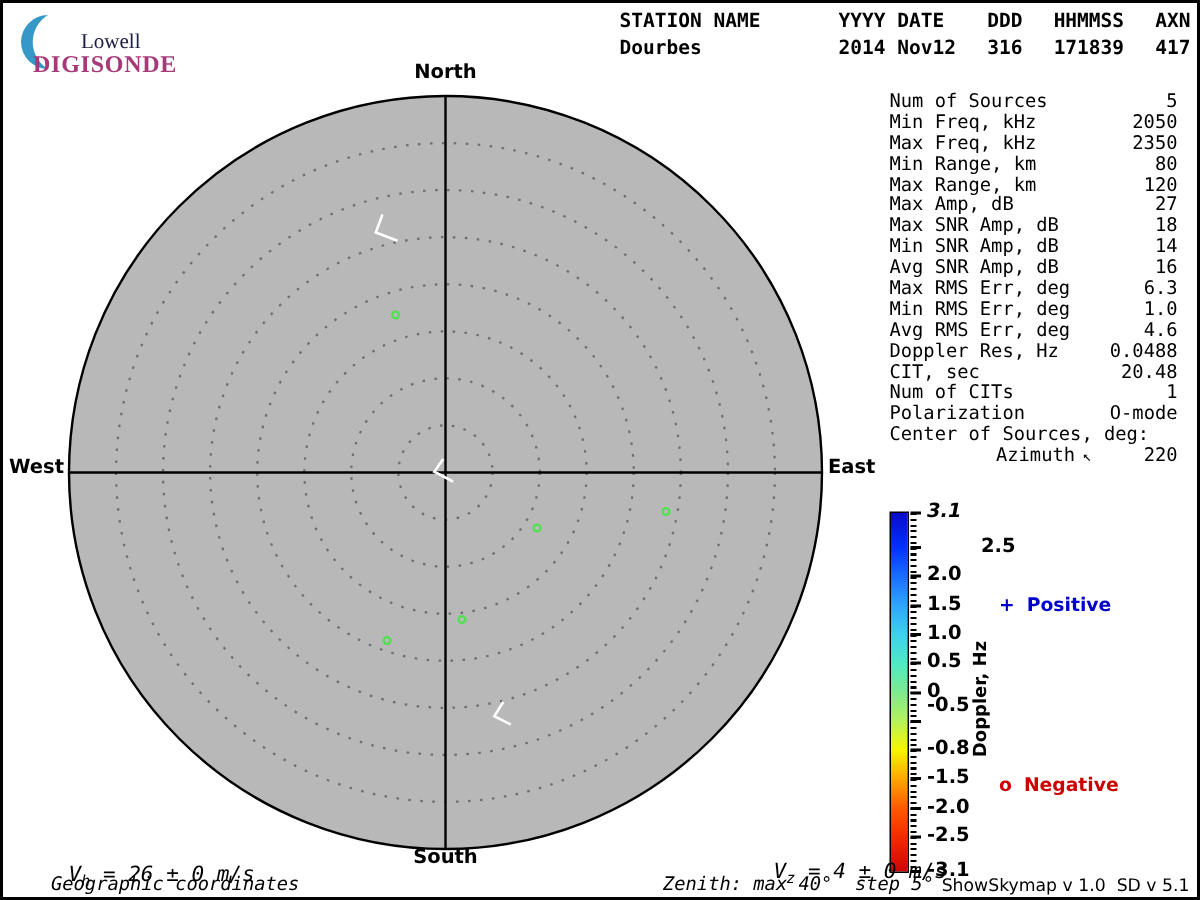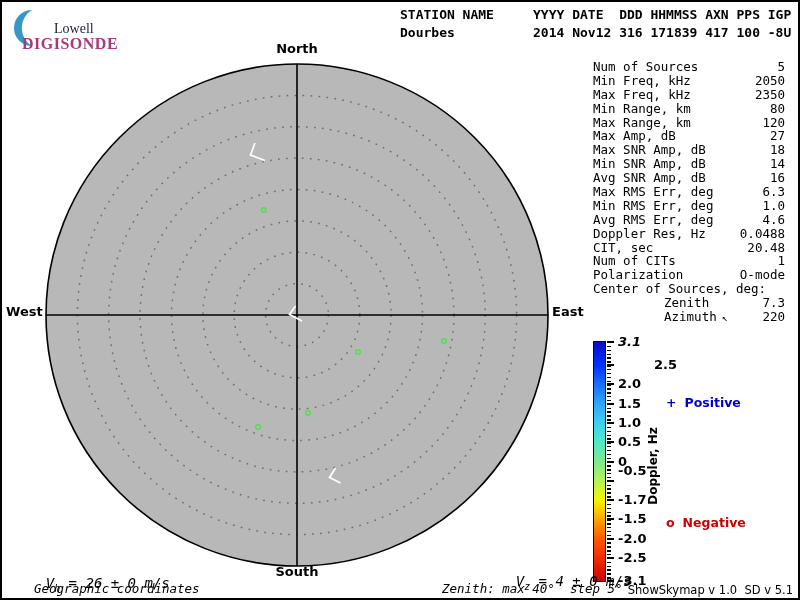--- a/index.html
+++ b/index.html
@@ -9,21 +9,21 @@
   .mono{font-family:"DejaVu Sans Mono",monospace;}
 
   
   .logo-lowell{left:46px;top:15px;font-family:"Liberation Serif",serif;font-size:14px;color:#1b1b44;}
   .logo-digisonde{left:14px;top:29px;font-family:"Liberation Serif",serif;font-size:16px;font-weight:bold;
                   color:#a63a78;letter-spacing:.5px;}
 
   
   .hdr{left:398px;top:4px;font-size:13px;font-weight:bold;line-height:18px;}
   .hdr-row{display:flex;}
-  .hdr-row span{display:inline-block;}
+  .hdr-row span{display:inline-block;margin-left:13px;}
 
   
   .compass{font-size:13px;font-weight:bold;font-family:"DejaVu Sans",sans-serif;}
 
   
   .stats{left:591px;top:58px;width:192px;font-family:"DejaVu Sans Mono",monospace;font-size:12.5px;}
   .stat-row{display:flex;height:13.9px;line-height:13.9px;align-items:baseline;}
   .stat-row.indent .stat-label{padding-left:71px;}
   .stat-label{flex:none;white-space:pre;}
   .stat-value{margin-left:auto;white-space:pre;}
@@ -173,24 +173,20 @@
       </div>
       <div class="stat-row">
         <span class="stat-label">Polarization</span>
         <span class="stat-value">O-mode</span>
       </div>
       <div class="stat-row">
         <span class="stat-label">Center of Sources, deg:</span>
         <span class="stat-value"></span>
       </div>
       <div class="stat-row indent">
-        <span class="stat-label">Zenith</span>
-        <span class="stat-value">7.3</span>
-      </div>
-      <div class="stat-row indent">
         <span class="stat-label">Azimuth</span>
         <span class="az-arrow">↖</span>
         <span class="stat-value">220</span>
       </div>
     </div>
 
   <div class="abs cbar" style="background: linear-gradient(rgb(10, 10, 200) 0%, rgb(0, 50, 255) 9.7%, rgb(26, 110, 255) 17.7%, rgb(47, 166, 251) 25.8%, rgb(62, 208, 240) 33.9%, rgb(79, 234, 196) 41.9%, rgb(125, 234, 142) 50%, rgb(182, 242, 90) 58.1%, rgb(246, 246, 0) 66.1%, rgb(255, 166, 0) 74.2%, rgb(255, 90, 0) 82.3%, rgb(244, 44, 0) 90.3%, rgb(205, 4, 4) 100%);"></div>
   <div class="abs cb-minor"></div>
   <div class="abs cb-ticks">
       <div class="cb-tick" style="top: -1px;"></div>
@@ -203,21 +199,21 @@
       <div class="cb-label" style="top: 61.6774px;">1.5</div>
       <div class="cb-tick" style="top: 79.9516px;"></div>
       <div class="cb-label" style="top: 80.9516px;">1.0</div>
       <div class="cb-tick" style="top: 99.2258px;"></div>
       <div class="cb-label" style="top: 100.226px;">0.5</div>
       <div class="cb-tick" style="top: 118.5px;"></div>
       <div class="cb-label" style="top: 119.5px;">0</div>
       <div class="cb-tick" style="top: 137.774px;"></div>
       <div class="cb-label" style="top: 129px;">-0.5</div>
       <div class="cb-tick" style="top: 157.048px;"></div>
-      <div class="cb-label" style="top: 158.048px;">-1.7</div>
+      <div class="cb-label" style="top: 158.048px;">-0.8</div>
       <div class="cb-tick" style="top: 176.323px;"></div>
       <div class="cb-label" style="top: 177.323px;">-1.5</div>
       <div class="cb-tick" style="top: 195.597px;"></div>
       <div class="cb-label" style="top: 196.597px;">-2.0</div>
       <div class="cb-tick" style="top: 214.871px;"></div>
       <div class="cb-label" style="top: 215.871px;">-2.5</div>
       <div class="cb-tick" style="top: 238px;"></div>
       <div class="cb-label" style="top: 239px;">-3.1</div>
     </div>
   <div class="abs doppler-label">Doppler, Hz</div>

